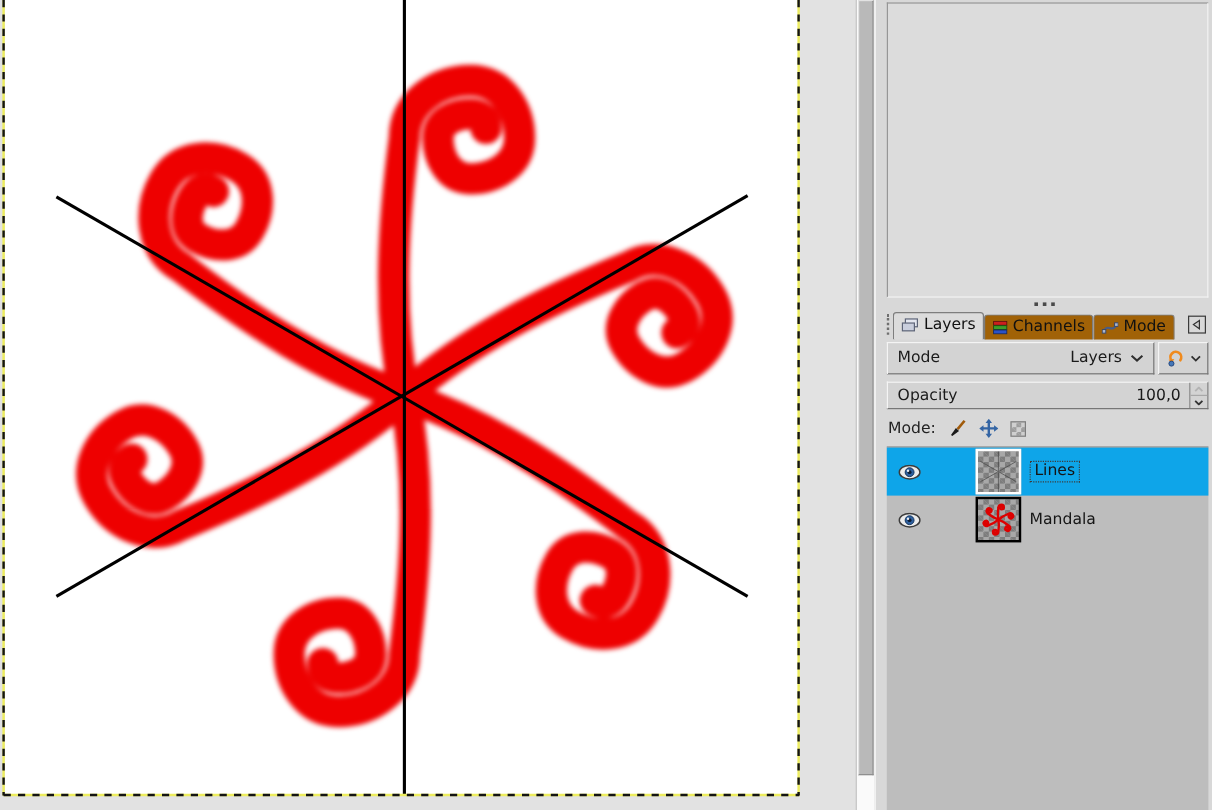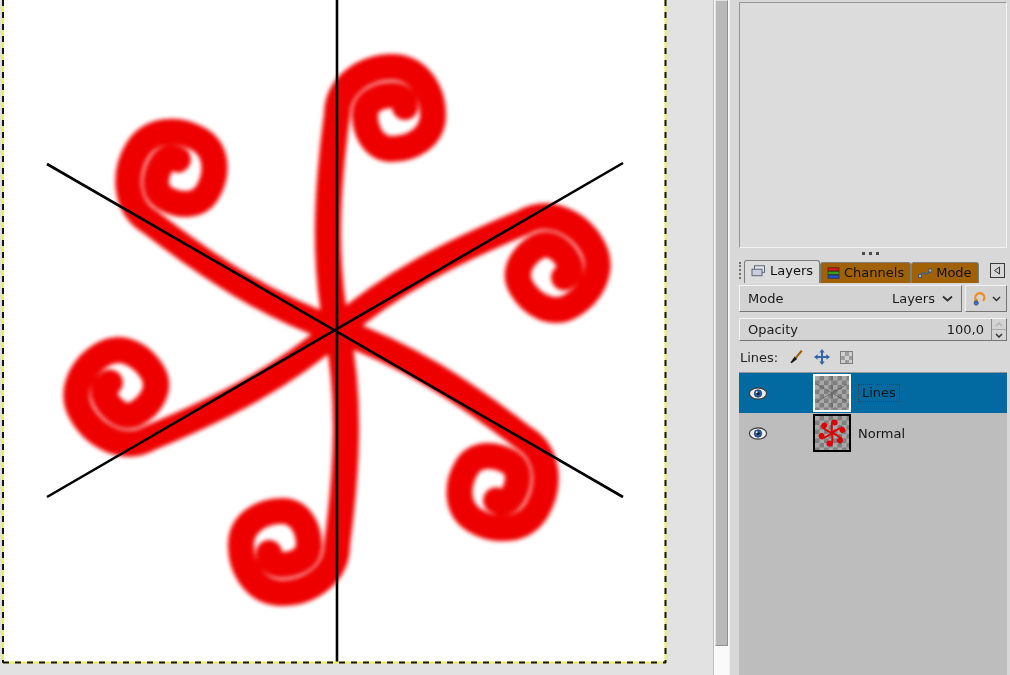--- a/index.html
+++ b/index.html
@@ -52,21 +52,21 @@
   .spin .dn{border-top:1px solid #a8a8a8;}
 
   .lock-row{flex:none;margin:5px 0 0 10px;height:22px;display:flex;align-items:center;gap:10px;color:#222;}
   .alpha-lock{width:13px;height:13px;border:1px solid #7d7d7d;box-sizing:border-box;background-color:#cfcfcf;
     background-image:linear-gradient(45deg,#9d9d9d 25%,transparent 25%,transparent 75%,#9d9d9d 75%),
                      linear-gradient(45deg,#9d9d9d 25%,transparent 25%,transparent 75%,#9d9d9d 75%);
     background-size:8px 8px;background-position:0 0,4px 4px;}
 
   .layer-list{flex:1;margin:4px 3px 0 9px;background:#bdbdbd;border-top:1px solid #949494;}
   .layer-row{height:40px;display:flex;align-items:center;}
-  .layer-row.selected{background:#0369a1;}
+  .layer-row.selected{background:#0ea5e9;}
   .eye-cell{width:38px;display:flex;justify-content:center;align-items:center;}
   .thumb{margin-left:36px;width:38px;height:38px;box-sizing:border-box;flex:none;
          display:flex;align-items:center;justify-content:center;overflow:hidden;}
   .thumb.sel{border:2px solid #fff;}
   .thumb.nrm{border:2px solid #000;}
   .checker{background-color:#a8a8a8;
     background-image:linear-gradient(45deg,#7d7d7d 25%,transparent 25%,transparent 75%,#7d7d7d 75%),
                      linear-gradient(45deg,#7d7d7d 25%,transparent 25%,transparent 75%,#7d7d7d 75%);
     background-size:9px 9px;background-position:0 0,4.5px 4.5px;}
   .thumb.white{background:#fff;}
@@ -211,21 +211,21 @@
         </div>
         <div class="dn">
           <svg width="8" height="5">
             <polyline points="1,1 4,4 7,1" fill="none" stroke="#333" stroke-width="1.5"></polyline>
             </svg>
         </div>
       </div>
     </div>
 
     <div class="lock-row">
-      <span>Lines:</span>
+      <span>Mode:</span>
       <svg width="16" height="16">
         <line x1="8" y1="8.6" x2="13.8" y2="1.6" stroke="#a05a0a" stroke-width="2.2"></line>
         <path d="M2.5,13.6 L6.6,7.6 L9.2,10.1 L3.6,14.3 Z" fill="#1a1a1a"></path>
       </svg>
       <svg width="16" height="16">
         <g fill="#3465a4" stroke="none">
           <line x1="8" y1="3" x2="8" y2="13" stroke="#3465a4" stroke-width="2"></line>
           <line x1="3" y1="8" x2="13" y2="8" stroke="#3465a4" stroke-width="2"></line>
           <polygon points="8,0 5.3,3.6 10.7,3.6"></polygon>
           <polygon points="8,16 5.3,12.4 10.7,12.4"></polygon>
@@ -273,19 +273,19 @@
             <g fill="none" stroke="#dd0000" stroke-width="42" stroke-linecap="round">
               <use href="#arm"></use>
               <use href="#arm" transform="rotate(60)"></use>
               <use href="#arm" transform="rotate(120)"></use>
               <use href="#arm" transform="rotate(180)"></use>
               <use href="#arm" transform="rotate(240)"></use>
               <use href="#arm" transform="rotate(300)"></use>
             </g>
           </svg>
         </div>
-        <span class="layer-name">Normal</span>
+        <span class="layer-name">Mandala</span>
       </div>
 
 
     </div>
   </div>
 </div>
 
 </body></html>

